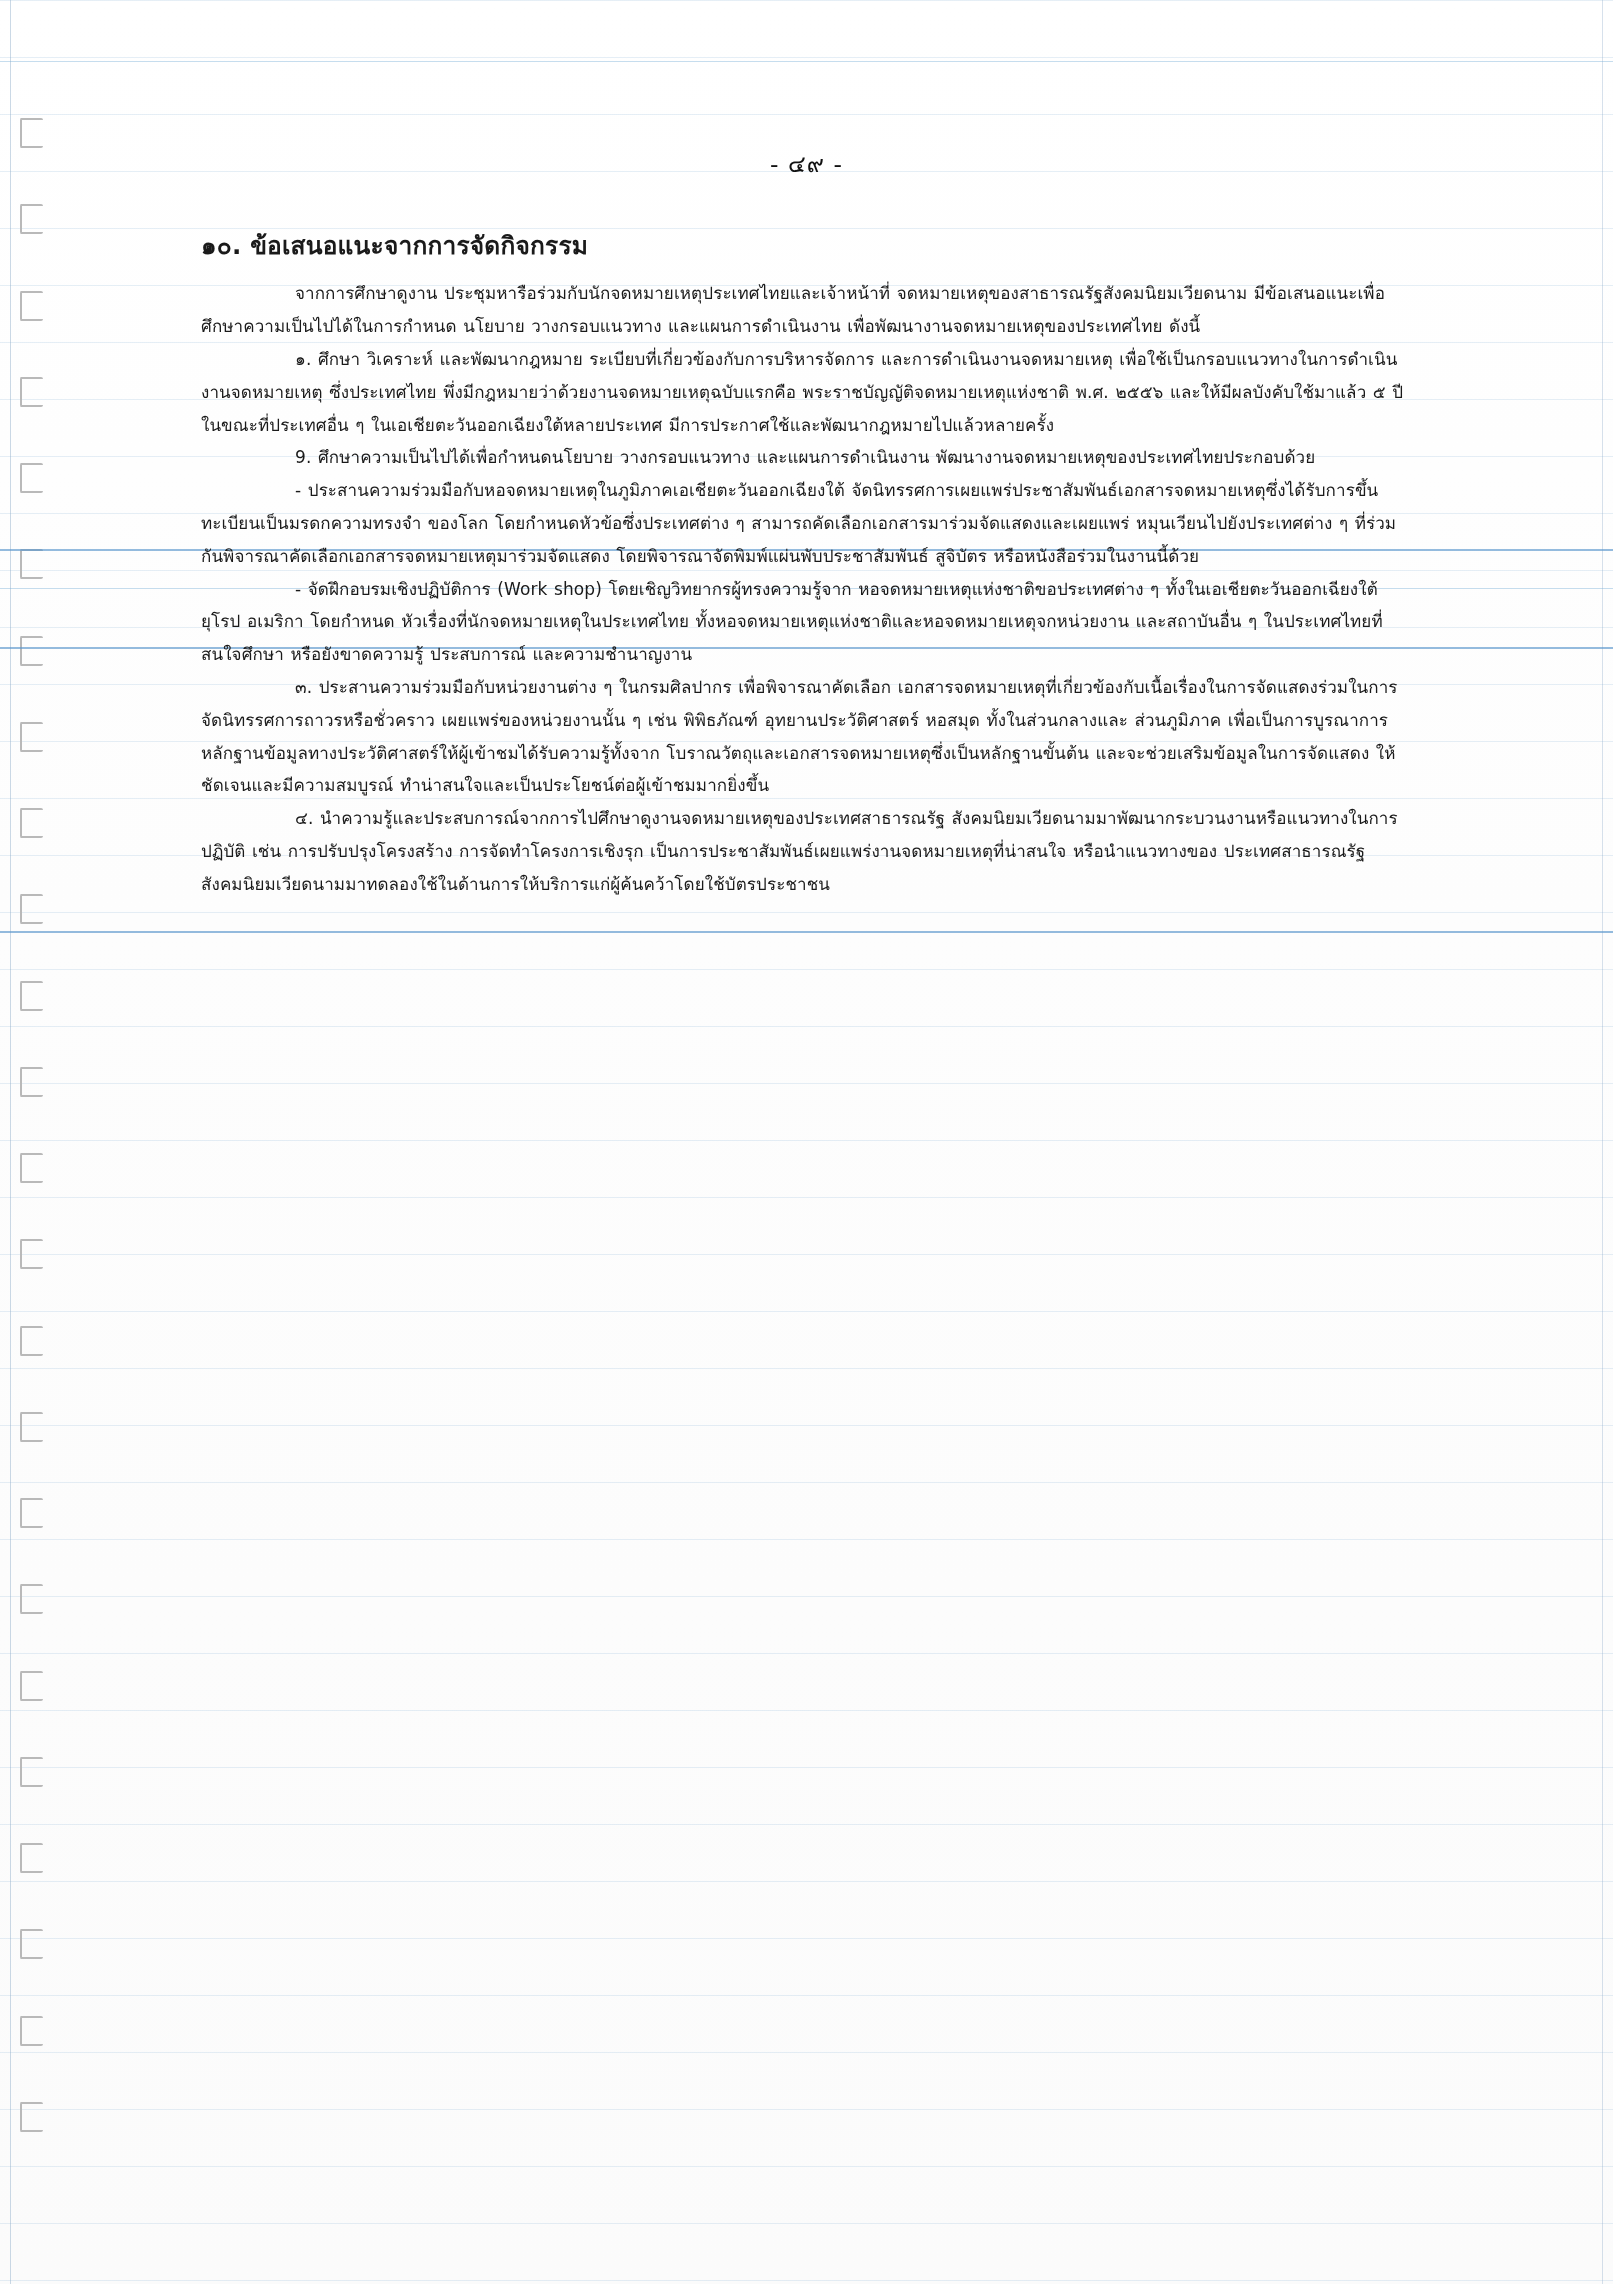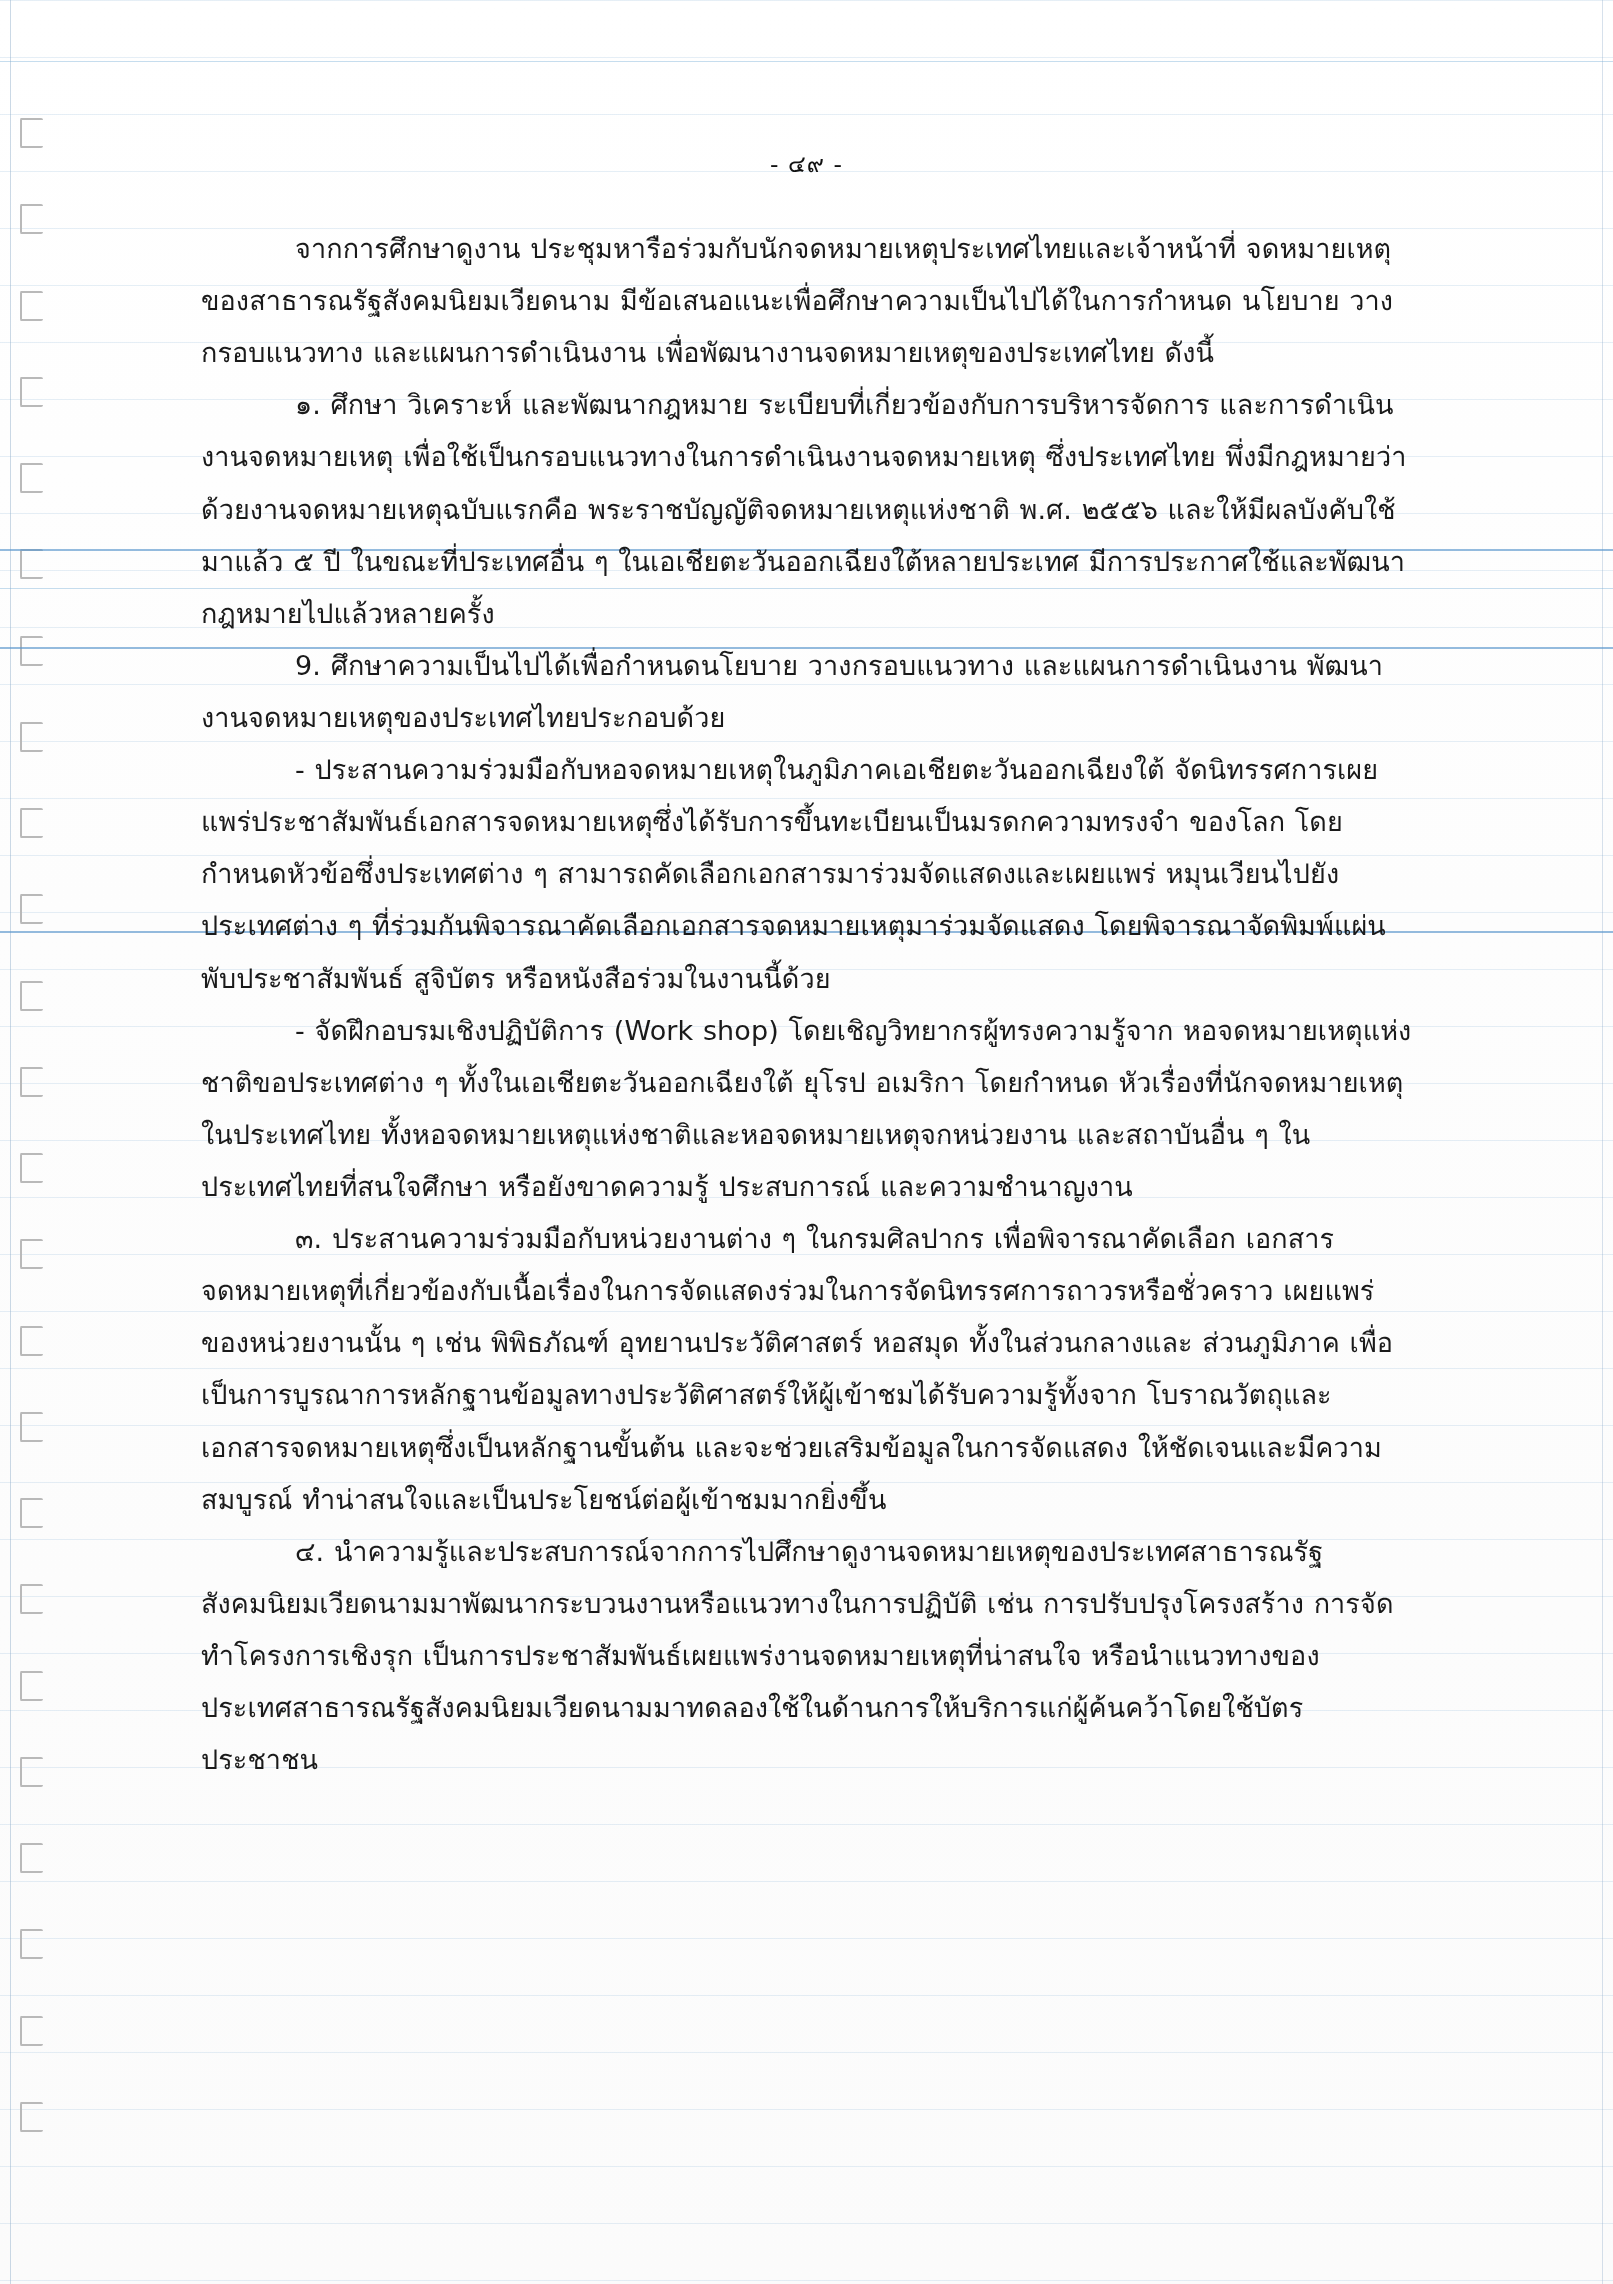--- a/index.html
+++ b/index.html
@@ -101,21 +101,21 @@
     width: 1215px;
   }
   h1.section-heading {
     font-size: 24.5px;
     font-weight: bold;
     margin: 0 0 7.8px 0;
     line-height: 1.9;
     letter-spacing: 0.2px;
   }
   p.para {
-    font-size: 27px;
+    font-size: 17px;
     line-height: 1.93;
     margin: 0;
     text-indent: 94px;
     letter-spacing: 0.1px;
     word-spacing: 1px;
   }
   p.para.dash {
     text-indent: 94px;
   }
 </style>
@@ -158,20 +158,21 @@
   <div class="band soft" style="top:61px"></div>
   <div class="band" style="top:549px"></div>
   <div class="band soft" style="top:588px"></div>
   <div class="band" style="top:647px"></div>
   <div class="band" style="top:931px"></div>
 
   <div class="content">
     <div class="page-number">- ๔๙ -</div>
 
     <div class="body-block">
+      <h1 class="section-heading">๑๐. ข้อเสนอแนะจากการจัดกิจกรรม</h1>
 
       <p class="para">จากการศึกษาดูงาน ประชุมหารือร่วมกับนักจดหมายเหตุประเทศไทยและเจ้าหน้าที่ จดหมายเหตุของสาธารณรัฐสังคมนิยมเวียดนาม มีข้อเสนอแนะเพื่อศึกษาความเป็นไปได้ในการกำหนด นโยบาย วางกรอบแนวทาง และแผนการดำเนินงาน เพื่อพัฒนางานจดหมายเหตุของประเทศไทย ดังนี้</p>
       <p class="para">๑. ศึกษา วิเคราะห์ และพัฒนากฎหมาย ระเบียบที่เกี่ยวข้องกับการบริหารจัดการ และการดำเนินงานจดหมายเหตุ เพื่อใช้เป็นกรอบแนวทางในการดำเนินงานจดหมายเหตุ ซึ่งประเทศไทย พึ่งมีกฎหมายว่าด้วยงานจดหมายเหตุฉบับแรกคือ พระราชบัญญัติจดหมายเหตุแห่งชาติ พ.ศ. ๒๕๕๖ และให้มีผลบังคับใช้มาแล้ว ๕ ปี ในขณะที่ประเทศอื่น ๆ ในเอเชียตะวันออกเฉียงใต้หลายประเทศ มีการประกาศใช้และพัฒนากฎหมายไปแล้วหลายครั้ง</p>
       <p class="para">9. ศึกษาความเป็นไปได้เพื่อกำหนดนโยบาย วางกรอบแนวทาง และแผนการดำเนินงาน พัฒนางานจดหมายเหตุของประเทศไทยประกอบด้วย</p>
       <p class="para dash">- ประสานความร่วมมือกับหอจดหมายเหตุในภูมิภาคเอเชียตะวันออกเฉียงใต้ จัดนิทรรศการเผยแพร่ประชาสัมพันธ์เอกสารจดหมายเหตุซึ่งได้รับการขึ้นทะเบียนเป็นมรดกความทรงจำ ของโลก โดยกำหนดหัวข้อซึ่งประเทศต่าง ๆ สามารถคัดเลือกเอกสารมาร่วมจัดแสดงและเผยแพร่ หมุนเวียนไปยังประเทศต่าง ๆ ที่ร่วมกันพิจารณาคัดเลือกเอกสารจดหมายเหตุมาร่วมจัดแสดง โดยพิจารณาจัดพิมพ์แผ่นพับประชาสัมพันธ์ สูจิบัตร หรือหนังสือร่วมในงานนี้ด้วย</p>
       <p class="para dash">- จัดฝึกอบรมเชิงปฏิบัติการ (Work shop) โดยเชิญวิทยากรผู้ทรงความรู้จาก หอจดหมายเหตุแห่งชาติขอประเทศต่าง ๆ ทั้งในเอเชียตะวันออกเฉียงใต้ ยุโรป อเมริกา โดยกำหนด หัวเรื่องที่นักจดหมายเหตุในประเทศไทย ทั้งหอจดหมายเหตุแห่งชาติและหอจดหมายเหตุจกหน่วยงาน และสถาบันอื่น ๆ ในประเทศไทยที่สนใจศึกษา หรือยังขาดความรู้ ประสบการณ์ และความชำนาญงาน</p>
       <p class="para">๓. ประสานความร่วมมือกับหน่วยงานต่าง ๆ ในกรมศิลปากร เพื่อพิจารณาคัดเลือก เอกสารจดหมายเหตุที่เกี่ยวข้องกับเนื้อเรื่องในการจัดแสดงร่วมในการจัดนิทรรศการถาวรหรือชั่วคราว เผยแพร่ของหน่วยงานนั้น ๆ เช่น พิพิธภัณฑ์ อุทยานประวัติศาสตร์ หอสมุด ทั้งในส่วนกลางและ ส่วนภูมิภาค เพื่อเป็นการบูรณาการหลักฐานข้อมูลทางประวัติศาสตร์ให้ผู้เข้าชมได้รับความรู้ทั้งจาก โบราณวัตถุและเอกสารจดหมายเหตุซึ่งเป็นหลักฐานขั้นต้น และจะช่วยเสริมข้อมูลในการจัดแสดง ให้ชัดเจนและมีความสมบูรณ์ ทำน่าสนใจและเป็นประโยชน์ต่อผู้เข้าชมมากยิ่งขึ้น</p>
       <p class="para">๔. นำความรู้และประสบการณ์จากการไปศึกษาดูงานจดหมายเหตุของประเทศสาธารณรัฐ สังคมนิยมเวียดนามมาพัฒนากระบวนงานหรือแนวทางในการปฏิบัติ เช่น การปรับปรุงโครงสร้าง การจัดทำโครงการเชิงรุก เป็นการประชาสัมพันธ์เผยแพร่งานจดหมายเหตุที่น่าสนใจ หรือนำแนวทางของ ประเทศสาธารณรัฐสังคมนิยมเวียดนามมาทดลองใช้ในด้านการให้บริการแก่ผู้ค้นคว้าโดยใช้บัตรประชาชน</p>
     </div>
   </div>

